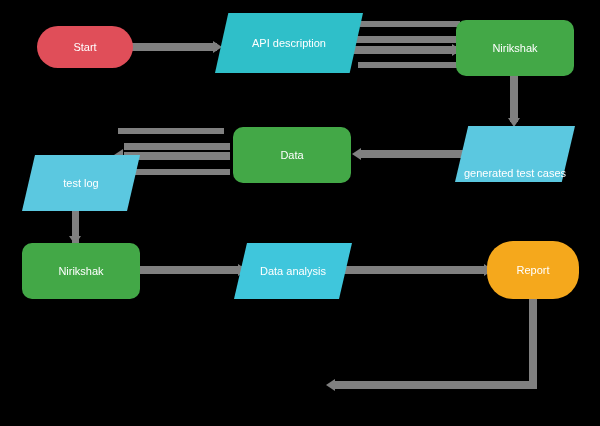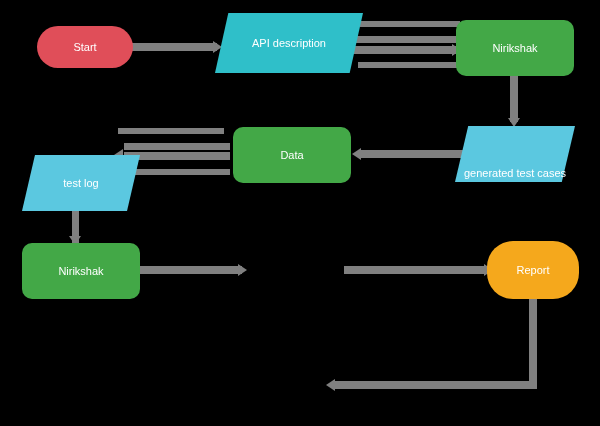--- a/index.html
+++ b/index.html
@@ -141,19 +141,23 @@
 
   <div class="node para" style="left:22px; top:127px; width:118px; height:56px;margin-top:28px;">
     <div class="para-shape" style="background:#5bc8e0; clip-path: polygon(11% 0, 100% 0, 89% 100%, 0 100%);"></div>
     <span class="label">test log</span>
   </div>
 
   <div class="node rect" style="left:22px; top:243px; width:118px; height:56px; background:#43a847;">
     <span class="label">Nirikshak</span>
   </div>
 
+  <div class="node para" style="left:234px; top:243px; width:118px; height:56px;">
+    <div class="para-shape" style="background:#3fc6dc; clip-path: polygon(11% 0, 100% 0, 89% 100%, 0 100%);"></div>
+    <span class="label">Data analysis</span>
+  </div>
 
   <div class="node round" style="left:487px; top:241px; width:92px; height:58px; background:#f5a81c;">
     <span class="label">Report</span>
   </div>
 
 
 </div>
 
 </body></html>

